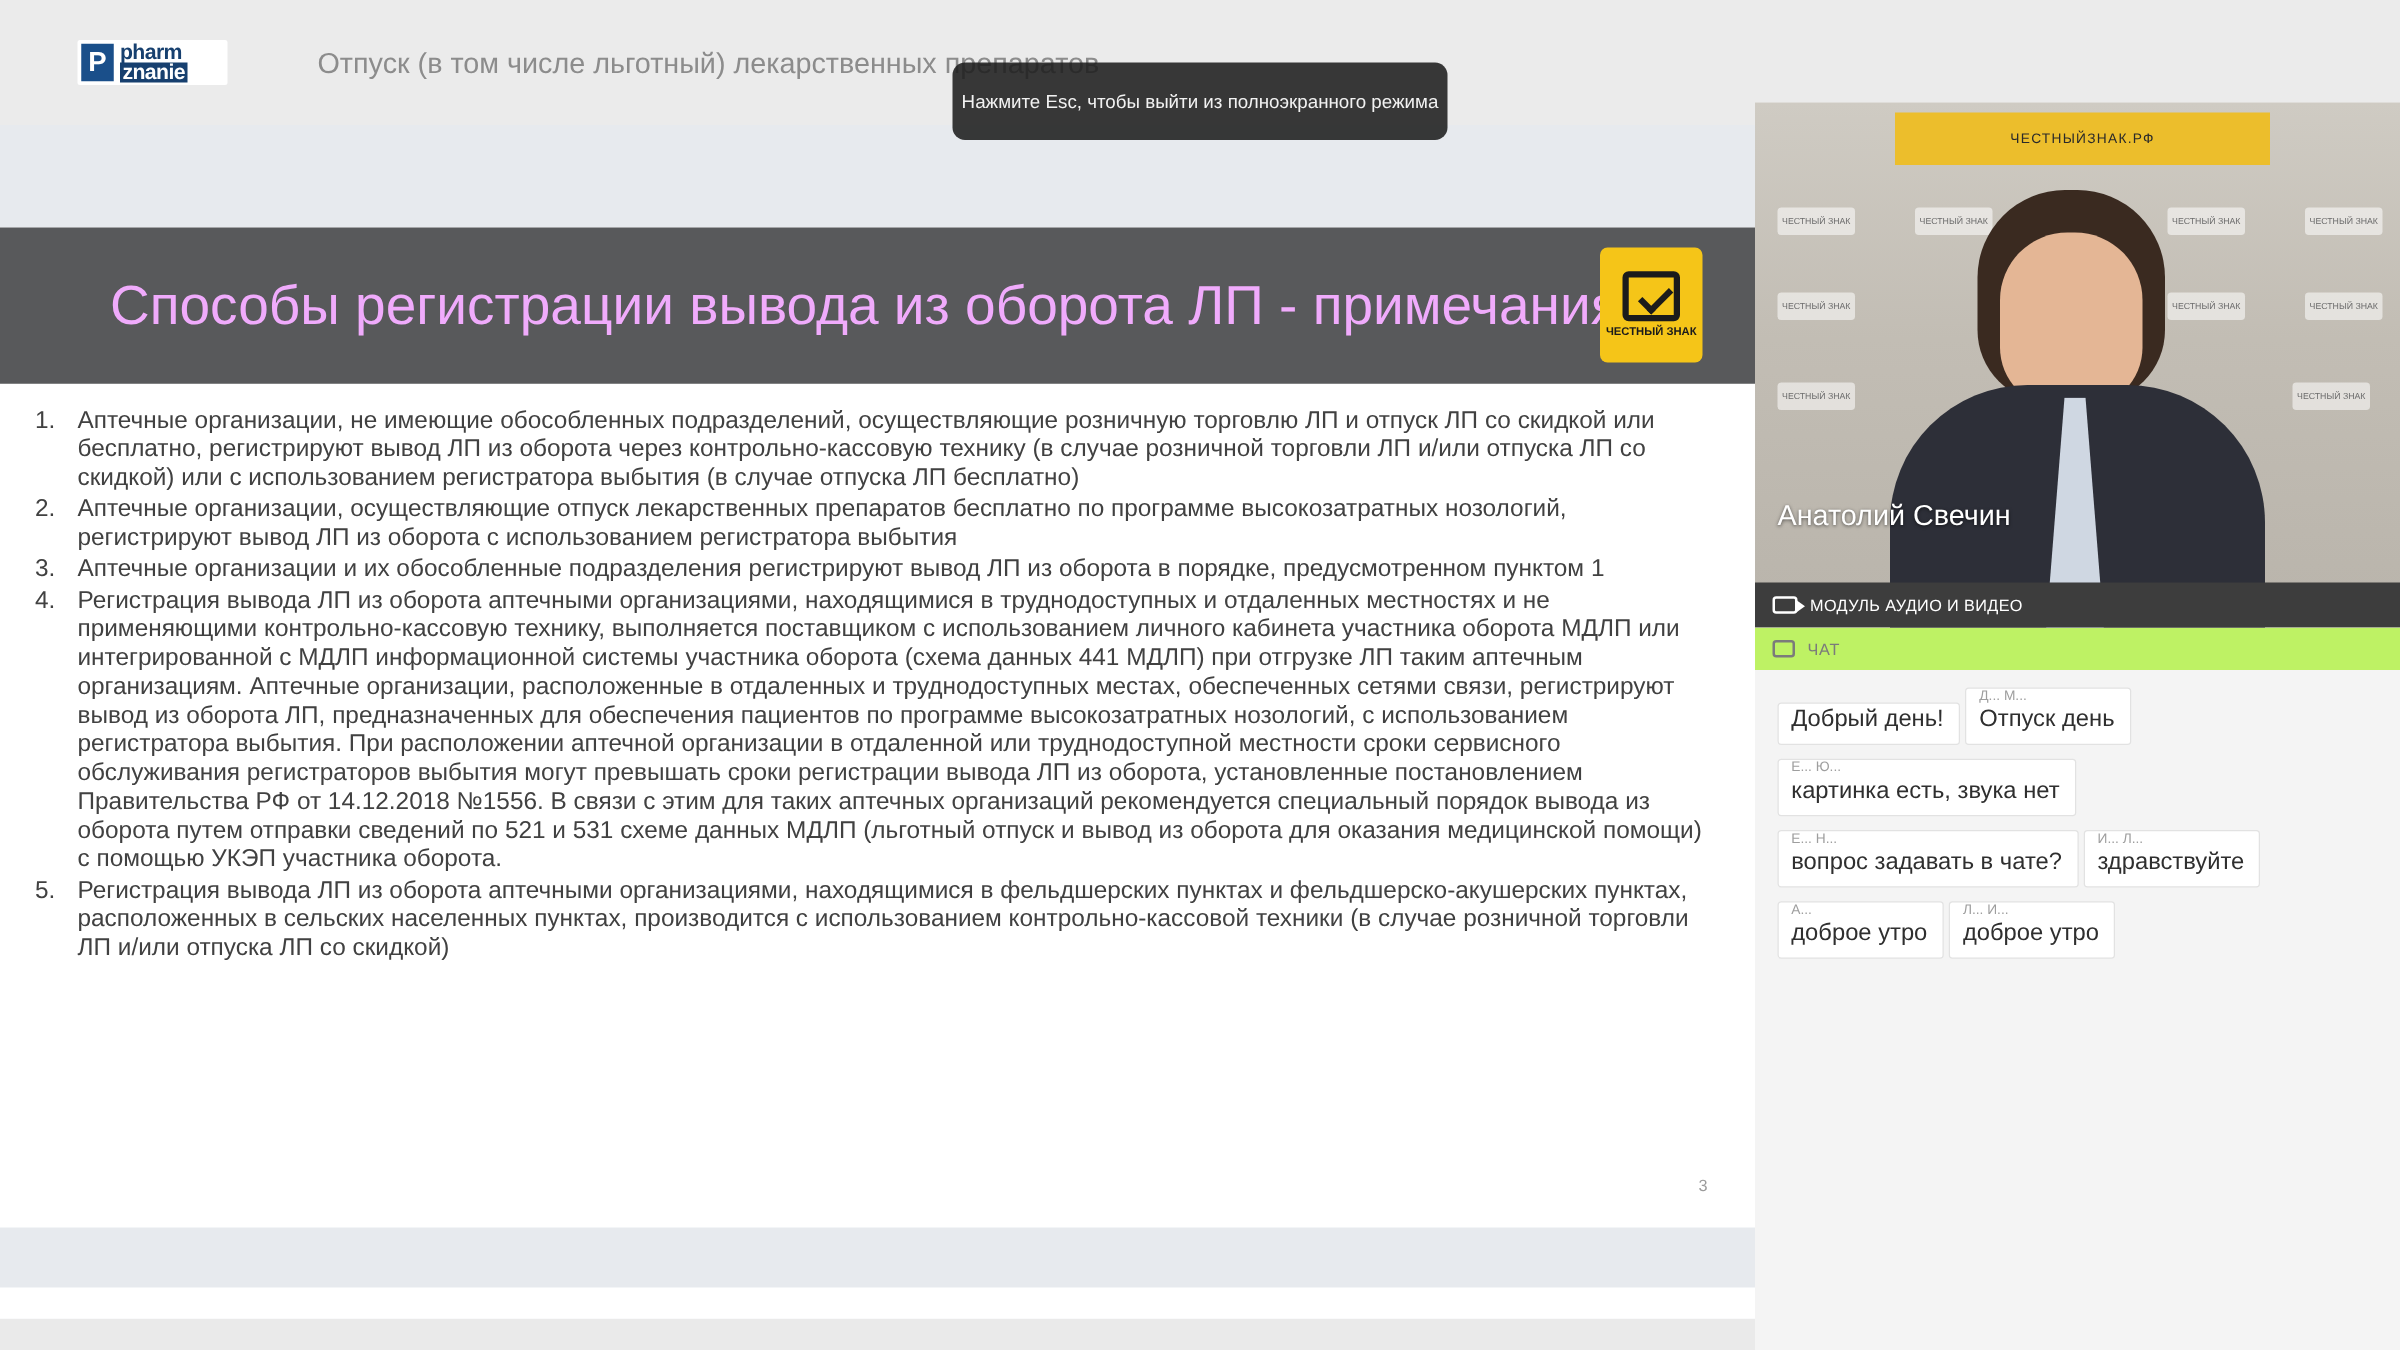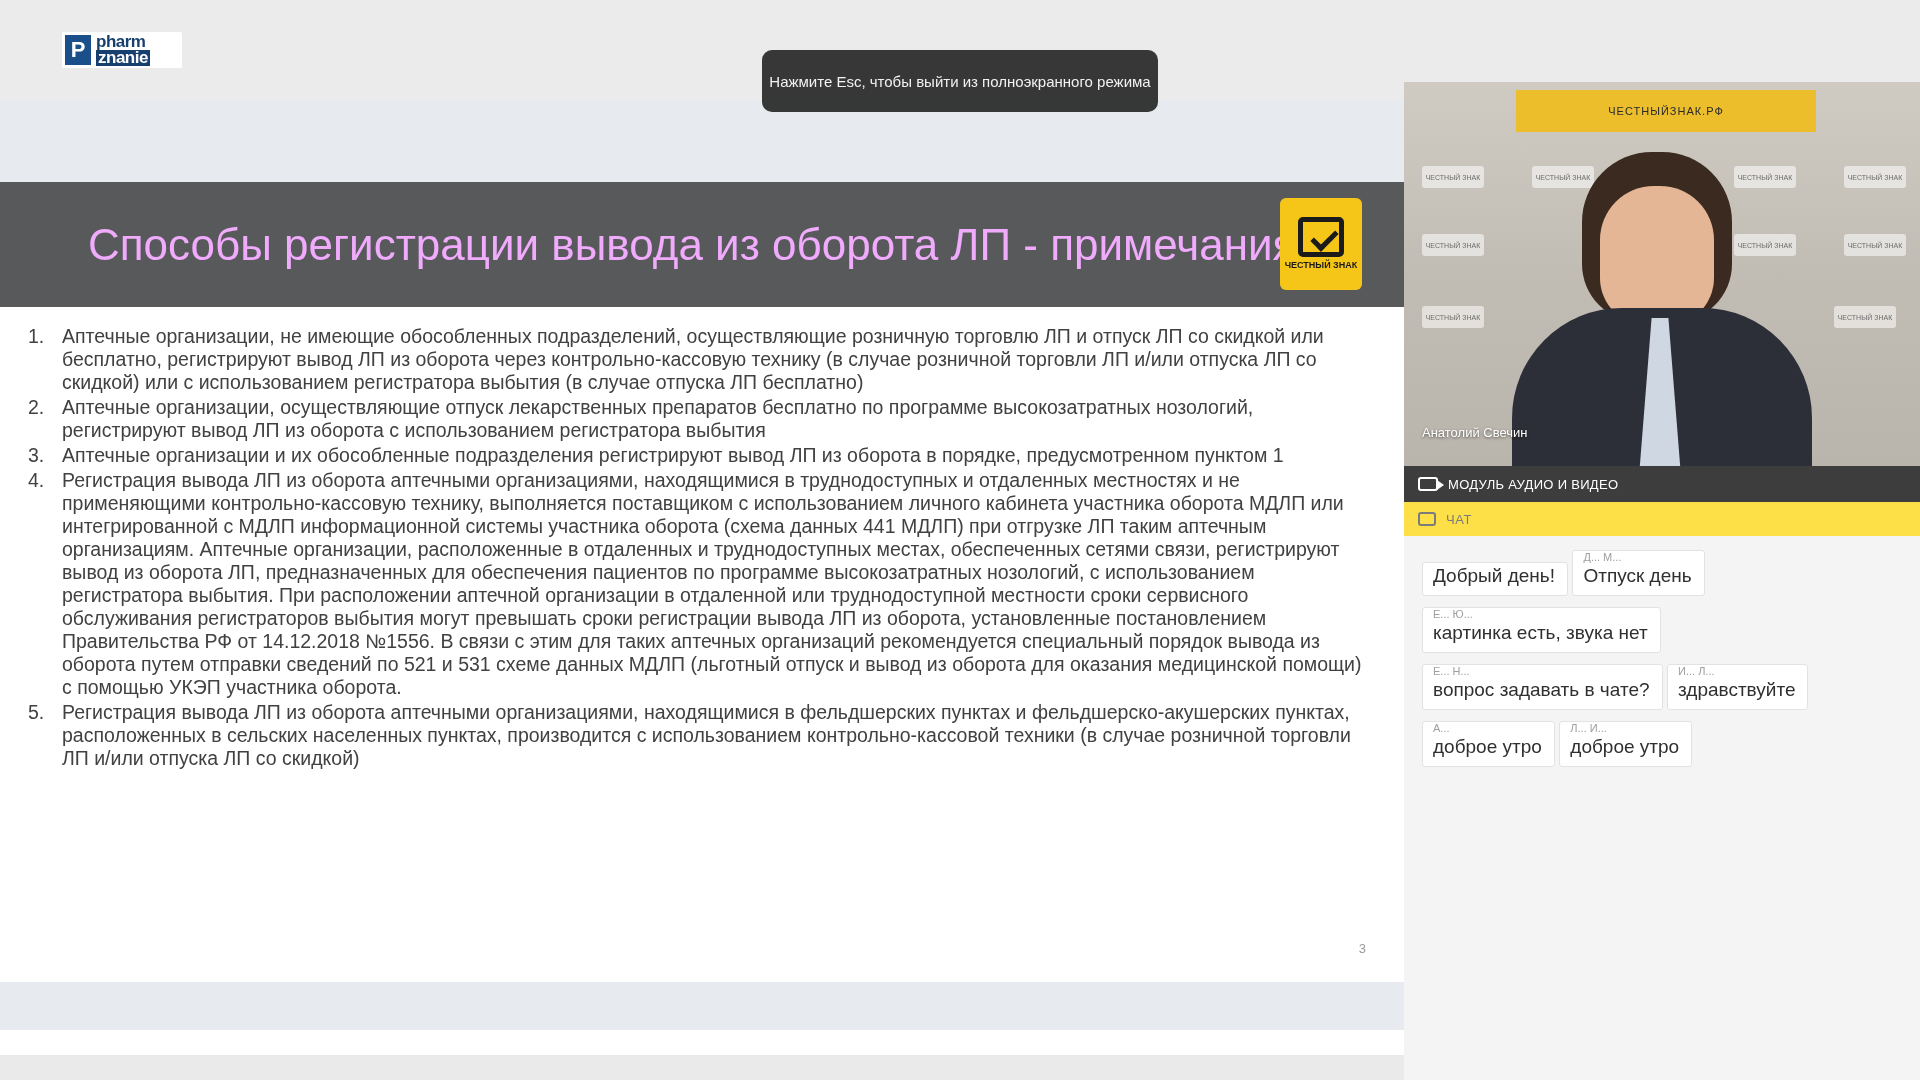--- a/index.html
+++ b/index.html
@@ -203,23 +203,23 @@
   }
   .person-shirt {
     position: absolute;
     left: 214px; top: 236px;
     width: 84px; height: 190px;
     background: #cfd7e2;
     clip-path: polygon(40% 0, 60% 0, 78% 100%, 22% 100%);
   }
   .speaker-name {
     position: absolute;
-    left: 18px; bottom: 62px;
+    left: 18px; bottom: 76px;
     color: #ffffff;
-    font-size: 13px;
+    font-size: 23px;
     text-shadow: 0 1px 3px rgba(0,0,0,.6);
   }
   .video-bar {
     position: absolute;
     left: 0; bottom: 0;
     width: 516px; height: 36px;
     background: #3d3d3d;
     display: flex; align-items: center;
     color: #fff; font-size: 13px;
     letter-spacing: .3px;
@@ -233,21 +233,21 @@
   .video-bar .cam-icon::after {
     content: ""; position: absolute;
     right: -8px; top: 1px;
     border-left: 7px solid #fff;
     border-top: 5px solid transparent;
     border-bottom: 5px solid transparent;
   }
 
   .chat-header {
     height: 34px;
-    background: #fde047;
+    background: #bef264;
     display: flex; align-items: center;
     color: #7b7b7b; font-size: 13px; letter-spacing: .6px;
   }
   .chat-header .chat-icon {
     margin-left: 14px; margin-right: 10px;
     width: 18px; height: 14px;
     border: 2px solid #7b7b7b;
     border-radius: 3px;
   }
   .chat-list {
@@ -316,20 +316,21 @@
 <div class="app">
 
   <div class="topbar">
     <div class="logo">
       <div class="logo-mark">P</div>
       <div class="logo-text">
         <span class="l1">pharm</span>
         <span class="l2">znanie</span>
       </div>
     </div>
+    <div class="webinar-title">Отпуск (в том числе льготный) лекарственных препаратов</div>
   </div>
 
   <div class="esc-toast">Нажмите Esc, чтобы выйти из полноэкранного режима</div>
 
   <div class="stage">
     <div class="slide">
 
       <div class="slide-header">
         <h1>Способы регистрации вывода из оборота ЛП - примечания</h1>
         <div class="badge">

